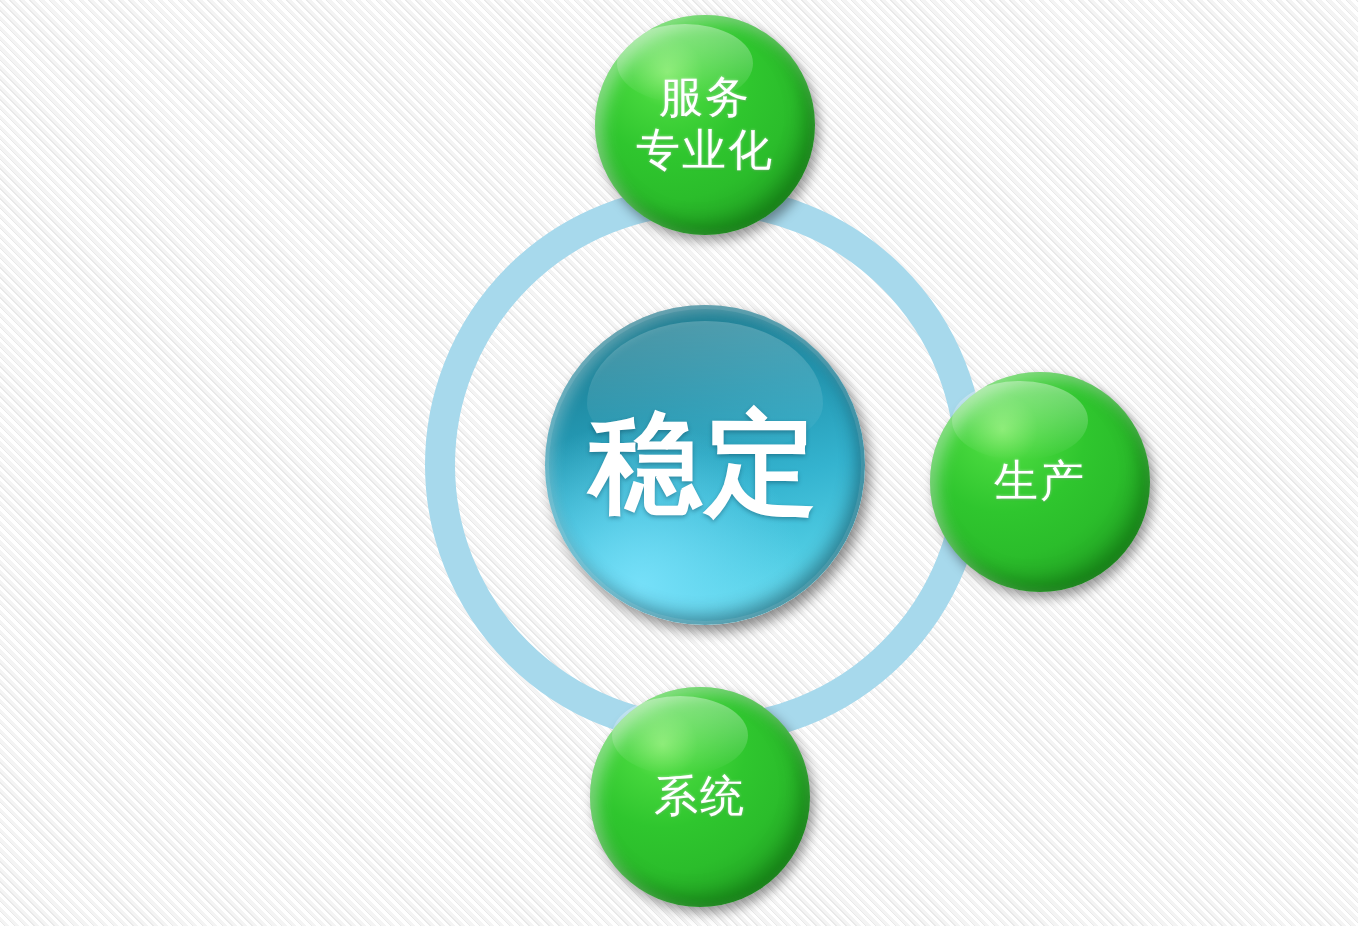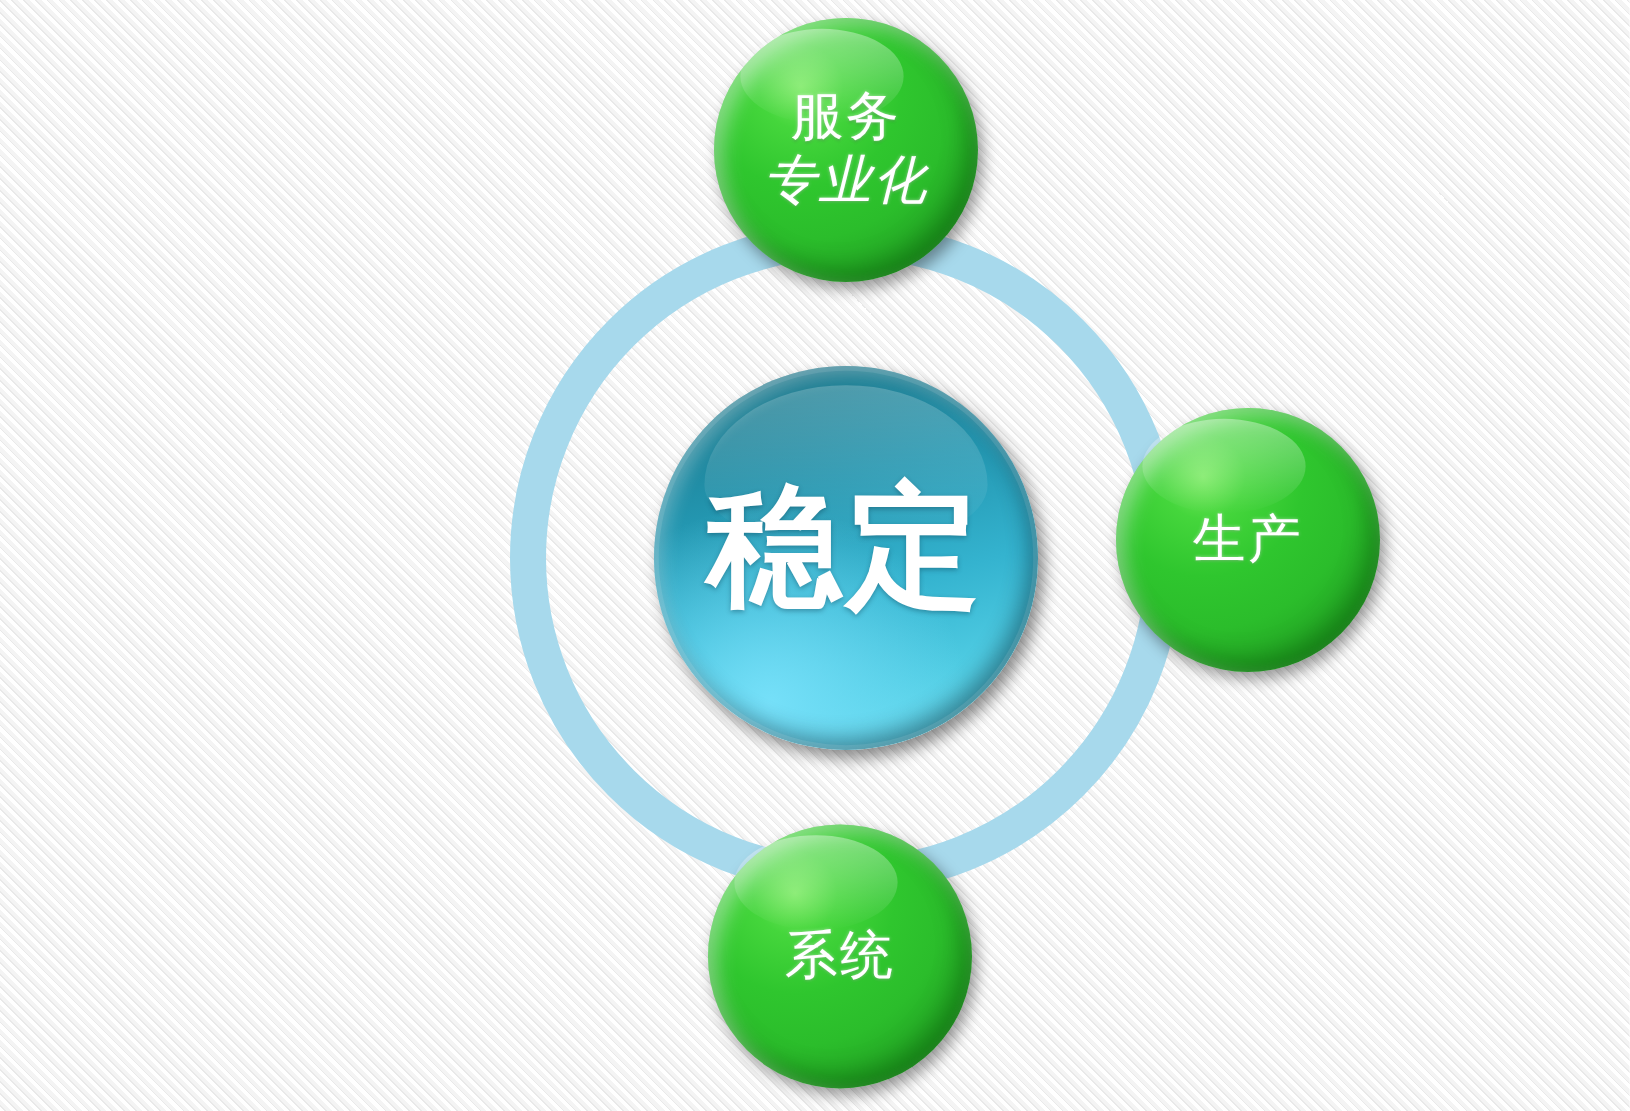--- a/index.html
+++ b/index.html
@@ -97,21 +97,21 @@
     top: 5%;
     width: 74%;
     height: 42%;
     border-radius: 50% 50% 45% 45% / 62% 62% 38% 38%;
     background: linear-gradient(to bottom, rgba(255,255,255,0.22), rgba(255,255,255,0.0));
     pointer-events: none;
   }
   .center-label {
     position: relative;
     z-index: 2;
-    font-family: Liberation Mono, monospace;
+    font-family: Liberation Serif, serif;
     font-weight: bold;
     font-size: 112px;
     line-height: 1.05;
     letter-spacing: 4px;
     color: #ffffff;
     text-shadow: 0 2px 4px rgba(0,40,60,0.35);
   }
 
   
   .node-green {
@@ -138,37 +138,37 @@
     left: 10%;
     top: 4%;
     width: 62%;
     height: 36%;
     border-radius: 50%;
     background: linear-gradient(to bottom, rgba(255,255,255,0.38), rgba(255,255,255,0.0));
     pointer-events: none;
   }
 
   .node-top    { left: 595px;  top: 15px;  }
-  .node-right  { left: 930px;  top: 340px; }
+  .node-right  { left: 930px;  top: 372px; }
   .node-bottom { left: 590px;  top: 687px; }
   .node-left   { left: 258px;  top: 355px; }
 
   .green-label {
     position: relative;
     z-index: 2;
     font-family: "Liberation Serif", "DejaVu Serif", serif;
     font-size: 44px;
     line-height: 1.20;
     letter-spacing: 2px;
     color: #ffffff;
     text-shadow: 0 0 3px rgba(255,255,255,0.55), 0 1px 2px rgba(0,60,0,0.25);
     white-space: nowrap;
   }
   .green-label .l1 { display: block; }
-  .green-label .l2 { display: block; font-style: italic; }
+  .green-label .l2 { display: block; }
 </style>
 </head>
 <body>
 
 <div id="canvas">
 
   <div class="ring"></div>
 
   <div class="node node-green node-top">
     <div class="green-label">

